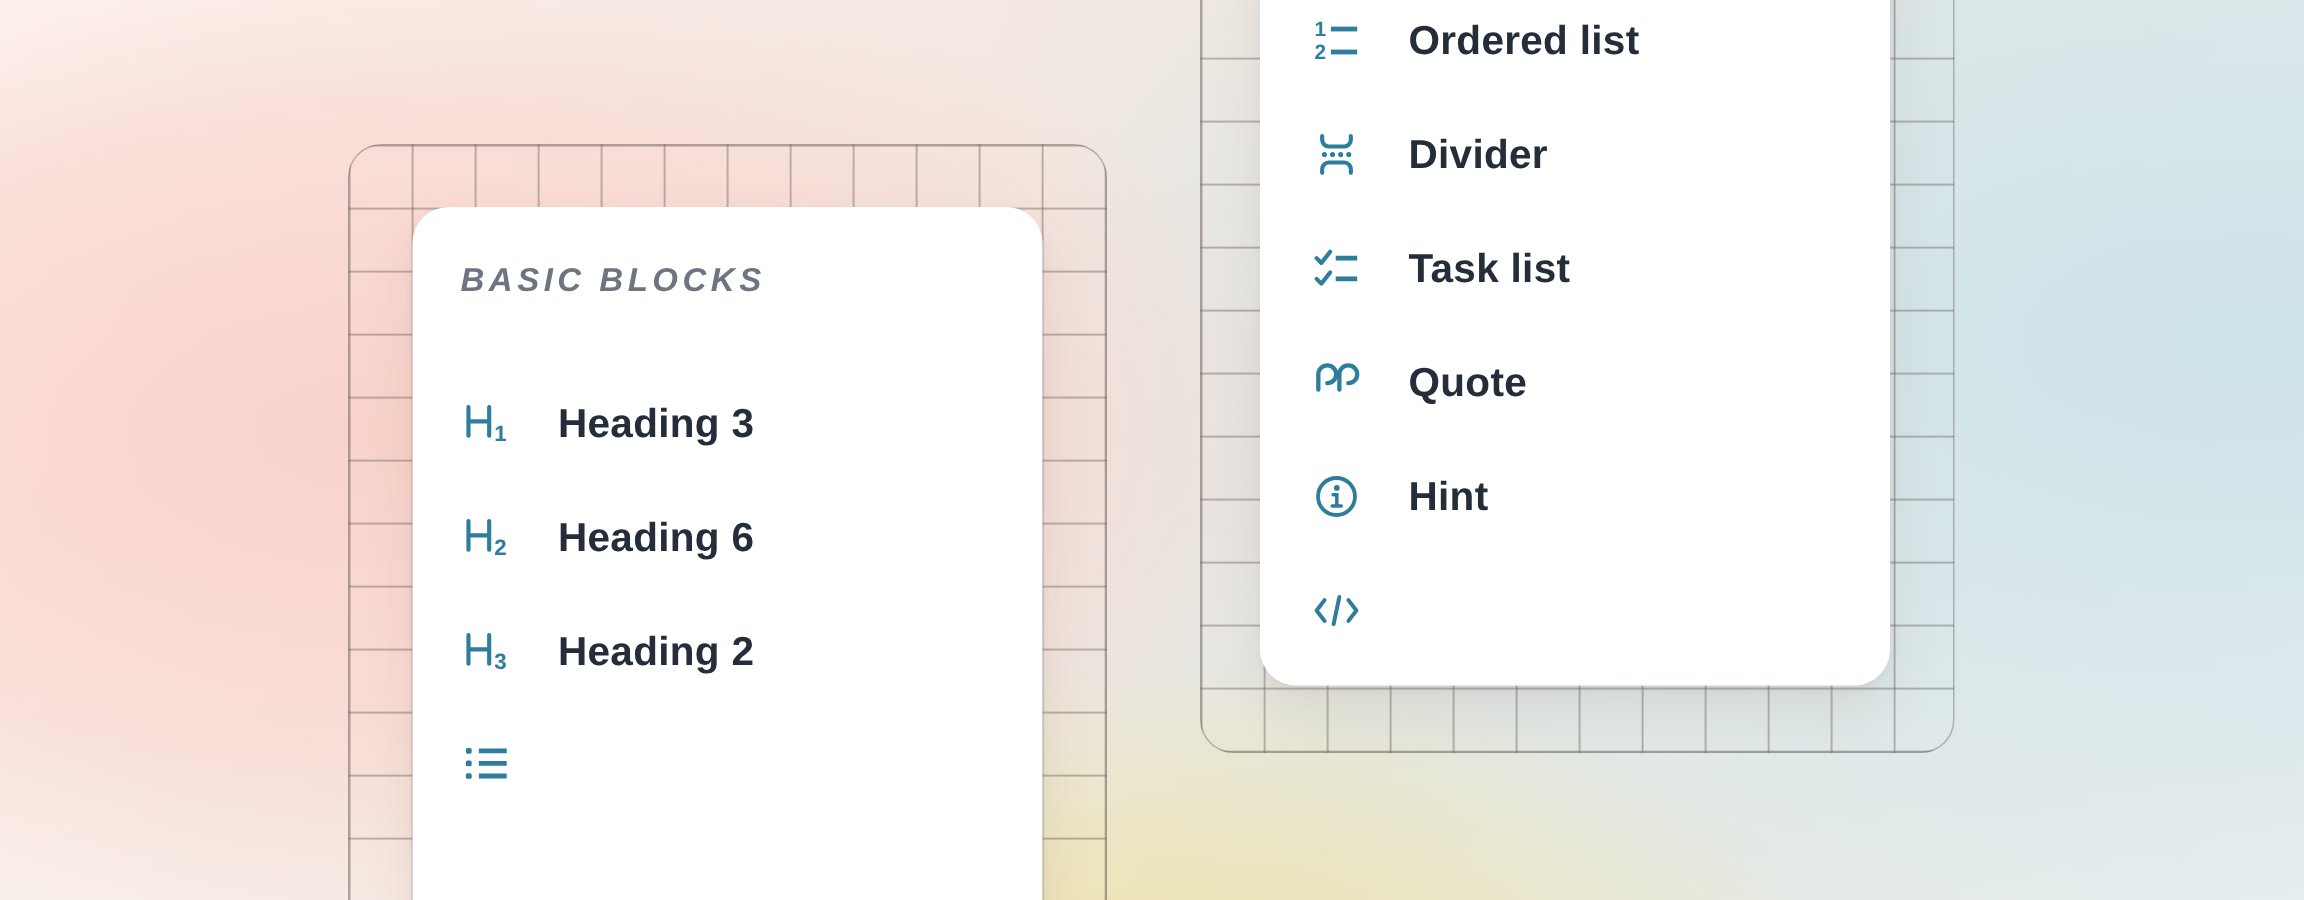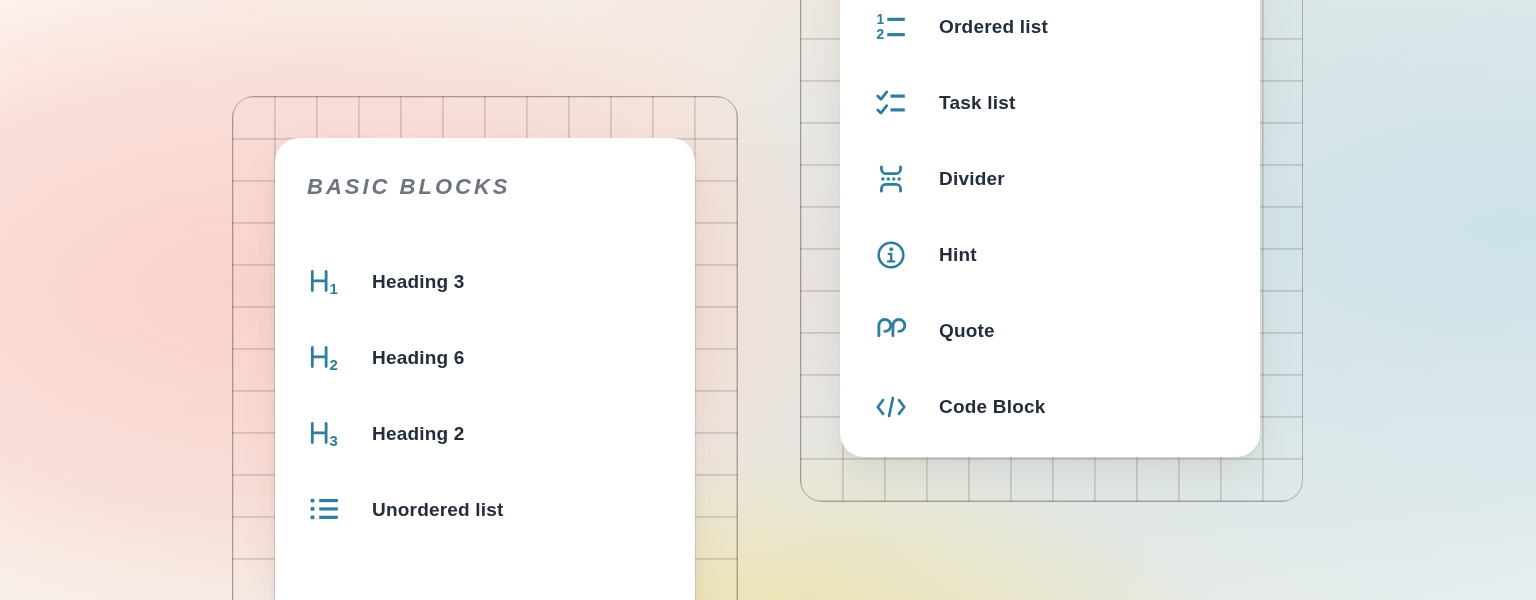--- a/index.html
+++ b/index.html
@@ -48,21 +48,21 @@
   }
   .menu-item{
     display:flex;align-items:center;height:76px;cursor:pointer;
   }
   .row-icon{
     width:34px;height:34px;flex:0 0 34px;color:var(--teal);
     display:flex;align-items:center;justify-content:center;
   }
   .row-icon svg{display:block;width:34px;height:34px;}
   .row-label{
-    margin-left:31px;font-size:19px;font-weight:bold;color:var(--label);
+    margin-left:31px;font-size:27px;font-weight:bold;color:var(--label);
     letter-spacing:0.2px;white-space:nowrap;
   }
 </style>
 </head>
 <body>
 
 <div class="stage">
   <div class="grid-panel grid-left"></div>
   <div class="grid-panel grid-right"></div>
 
@@ -104,21 +104,20 @@
                 <rect x="3.4" y="13.2" width="3.6" height="3.6" rx="1"></rect>
                 <rect x="3.4" y="21.1" width="3.6" height="3.6" rx="1"></rect>
               </g>
               <g stroke="currentColor" stroke-width="3">
                 <line x1="11.5" y1="7.1" x2="29" y2="7.1"></line>
                 <line x1="11.5" y1="15" x2="29" y2="15"></line>
                 <line x1="11.5" y1="22.9" x2="29" y2="22.9"></line>
               </g>
             </svg>
           </span>
-          <span class="row-label">Unordered list</span>
         </div>
       </div>
   </div>
 
   <div class="card card-right">
     <div id="right-list">
         <div class="menu-item">
           <span class="row-icon">
             <svg viewBox="0 0 32 32" fill="none">
               <text x="9.5" y="13" text-anchor="end" font-size="13" font-weight="bold" fill="currentColor" font-family="Liberation Sans, sans-serif">1</text>
@@ -126,72 +125,71 @@
               <g stroke="currentColor" stroke-width="3">
                 <line x1="12.5" y1="8.8" x2="29" y2="8.8"></line>
                 <line x1="12.5" y1="23.2" x2="29" y2="23.2"></line>
               </g>
             </svg>
           </span>
           <span class="row-label">Ordered list</span>
         </div>
         <div class="menu-item">
           <span class="row-icon">
+            <svg viewBox="0 0 32 32" fill="none" stroke="currentColor" stroke-width="2.6" stroke-linecap="round">
+              <path d="M7 4.5 v2.3 a4.2 4.2 0 0 0 4.2 4.2 h9.6 a4.2 4.2 0 0 0 4.2 -4.2 V4.5"></path>
+              <path d="M7 27.5 v-2.3 a4.2 4.2 0 0 1 4.2 -4.2 h9.6 a4.2 4.2 0 0 1 4.2 4.2 v2.3"></path>
+              <g fill="currentColor" stroke="none">
+                <circle cx="8.4" cy="16" r="1.6"></circle>
+                <circle cx="13.5" cy="16" r="1.6"></circle>
+                <circle cx="18.6" cy="16" r="1.6"></circle>
+                <circle cx="23.7" cy="16" r="1.6"></circle>
+              </g>
+            </svg>
+          </span>
+          <span class="row-label">Divider</span>
+        </div>
+        <div class="menu-item">
+          <span class="row-icon">
             <svg viewBox="0 0 32 32" fill="none">
               <g stroke="currentColor" stroke-width="2.6" stroke-linecap="round" stroke-linejoin="round">
                 <polyline points="3.5,9.5 6.5,12.5 12,5.5"></polyline>
                 <polyline points="3.5,22.5 6.5,25.5 12,18.5"></polyline>
               </g>
               <g stroke="currentColor" stroke-width="3">
                 <line x1="15.5" y1="9.5" x2="29" y2="9.5"></line>
                 <line x1="15.5" y1="22.5" x2="29" y2="22.5"></line>
               </g>
             </svg>
           </span>
           <span class="row-label">Task list</span>
         </div>
         <div class="menu-item">
           <span class="row-icon">
-            <svg viewBox="0 0 32 32" fill="none" stroke="currentColor" stroke-width="2.6" stroke-linecap="round">
-              <path d="M7 4.5 v2.3 a4.2 4.2 0 0 0 4.2 4.2 h9.6 a4.2 4.2 0 0 0 4.2 -4.2 V4.5"></path>
-              <path d="M7 27.5 v-2.3 a4.2 4.2 0 0 1 4.2 -4.2 h9.6 a4.2 4.2 0 0 1 4.2 4.2 v2.3"></path>
-              <g fill="currentColor" stroke="none">
-                <circle cx="8.4" cy="16" r="1.6"></circle>
-                <circle cx="13.5" cy="16" r="1.6"></circle>
-                <circle cx="18.6" cy="16" r="1.6"></circle>
-                <circle cx="23.7" cy="16" r="1.6"></circle>
-              </g>
+            <svg viewBox="0 0 32 32" fill="none" stroke="currentColor" stroke-width="2.7" stroke-linecap="round">
+              <path d="M4.6 20.5 V10.8 A5.6 5.6 0 1 1 10.2 16.4"></path>
+              <path d="M17.8 20.5 V10.8 A5.6 5.6 0 1 1 23.4 16.4"></path>
             </svg>
           </span>
-          <span class="row-label">Divider</span>
+          <span class="row-label">Quote</span>
         </div>
         <div class="menu-item">
           <span class="row-icon">
             <svg viewBox="0 0 32 32" fill="none" stroke="currentColor">
               <circle cx="16" cy="16" r="11.6" stroke-width="2.4"></circle>
               <circle cx="16.2" cy="10.6" r="1.8" fill="currentColor" stroke="none"></circle>
               <path d="M13.9 14.9 H16.2 V21.7 M13.3 22 H19" stroke-width="2.2" stroke-linecap="round"></path>
             </svg>
           </span>
           <span class="row-label">Hint</span>
         </div>
         <div class="menu-item">
           <span class="row-icon">
-            <svg viewBox="0 0 32 32" fill="none" stroke="currentColor" stroke-width="2.7" stroke-linecap="round">
-              <path d="M4.6 20.5 V10.8 A5.6 5.6 0 1 1 10.2 16.4"></path>
-              <path d="M17.8 20.5 V10.8 A5.6 5.6 0 1 1 23.4 16.4"></path>
-            </svg>
-          </span>
-          <span class="row-label">Quote</span>
-        </div>
-        <div class="menu-item">
-          <span class="row-icon">
             <svg viewBox="0 0 32 32" fill="none" stroke="currentColor" stroke-width="2.5" stroke-linecap="round" stroke-linejoin="round">
               <path d="M8.5 9.5 L3.5 16 L8.5 22.5"></path>
               <path d="M23.5 9.5 L28.5 16 L23.5 22.5"></path>
               <line x1="17.8" y1="7.5" x2="14.2" y2="24.5"></line>
             </svg>
           </span>
-          <span class="row-label">Code Block</span>
         </div>
       </div>
   </div>
 </div>
 
 </body></html>

